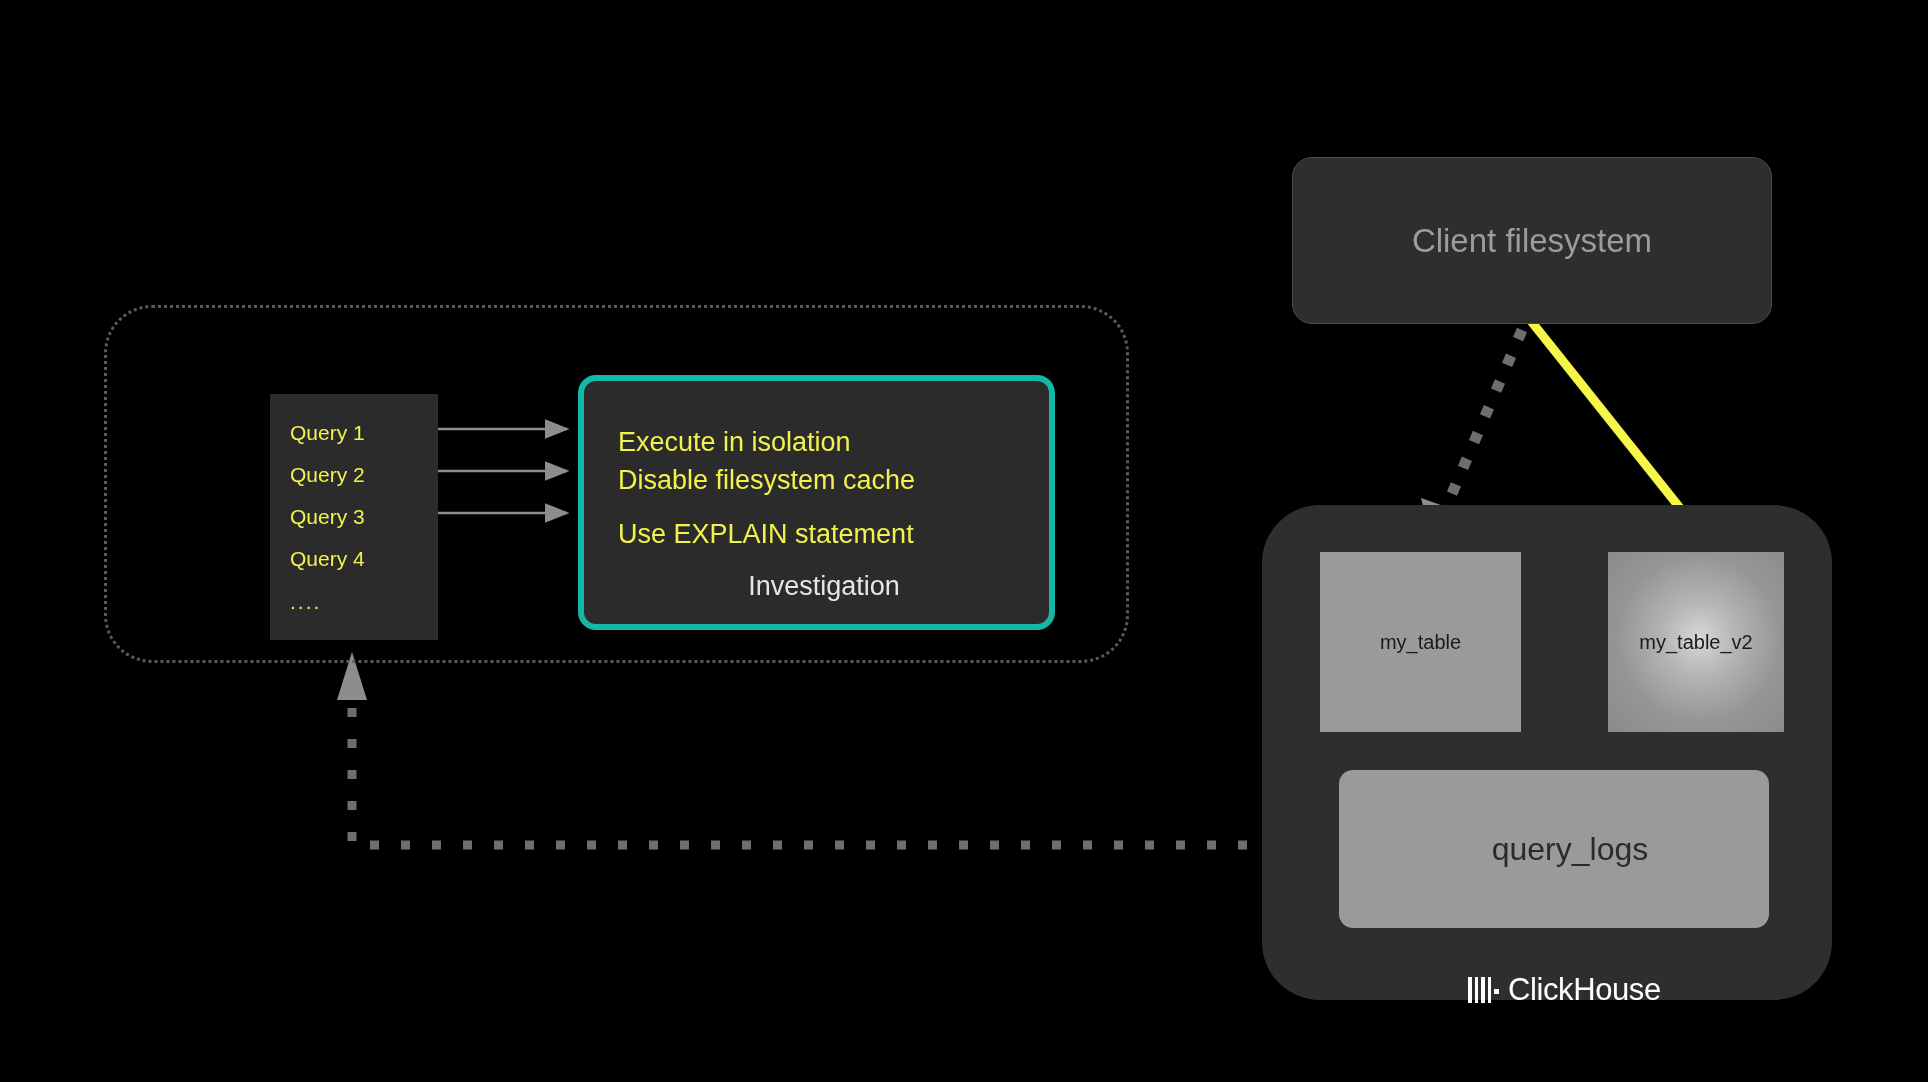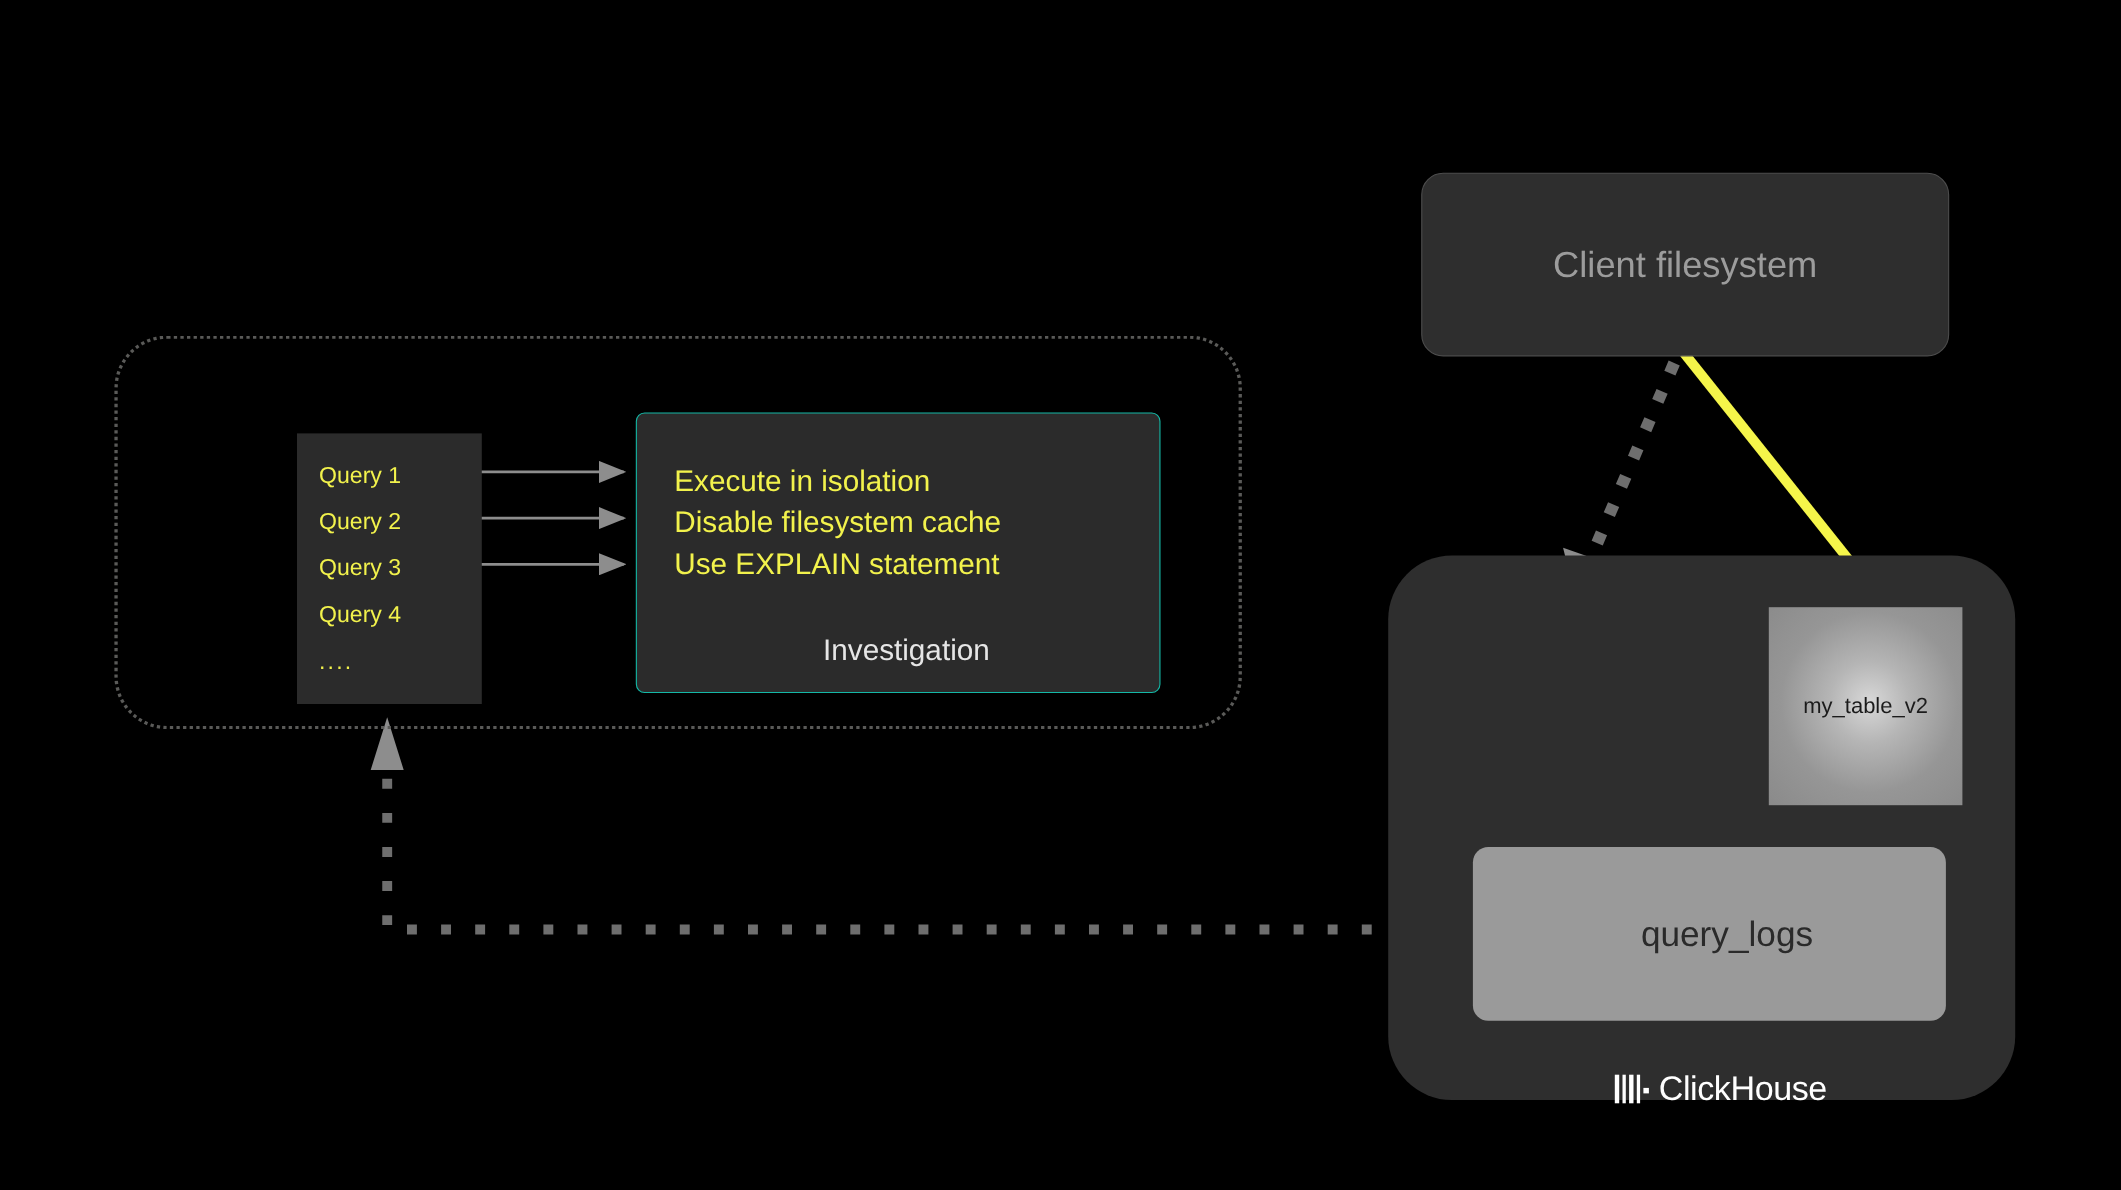--- a/index.html
+++ b/index.html
@@ -58,36 +58,36 @@
   }
 
   
   .investigation-card {
     position: absolute;
     left: 578px;
     top: 375px;
     width: 477px;
     height: 255px;
     background: #2b2b2b;
-    border: 1px solid #14b8a6;
-    border-radius: 8px;
+    border: 6px solid #14b8a6;
+    border-radius: 18px;
     box-sizing: border-box;
   }
   .inv-lines {
     position: absolute;
     left: 34px;
     top: 42px;
   }
   .inv-line {
     color: #f2f24c;
     font-size: 27px;
     line-height: 38px;
     white-space: nowrap;
   }
-  .inv-line.spaced { margin-top: 0; }
+  .inv-line.spaced { margin-top: 16px; }
   .inv-title {
     position: absolute;
     left: 15px;
     right: 0;
     bottom: 22px;
     text-align: center;
     color: #e6e6e6;
     font-size: 27px;
   }
 
@@ -251,20 +251,23 @@
     </div>
     <div class="inv-title">Investigation</div>
   </div>
 
   <div class="client-app">
     <span class="client-app-label">Client filesystem</span>
   </div>
 
   <div class="ch-panel"></div>
 
+  <div class="table-box table-my">
+    <span class="table-label">my_table</span>
+  </div>
 
   <div class="table-box table-v2">
     <span class="table-label">my_table_v2</span>
   </div>
 
   <div class="query-logs-box">
     <span class="query-logs-label">query_logs</span>
   </div>
 
   <div class="ch-logo">

